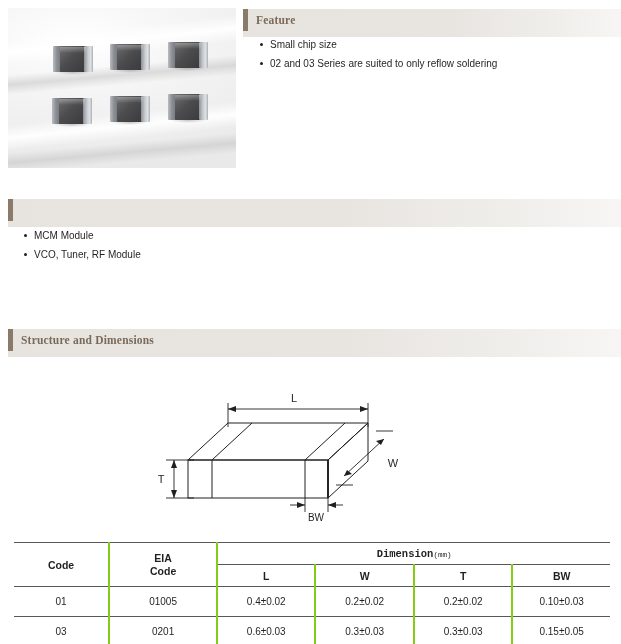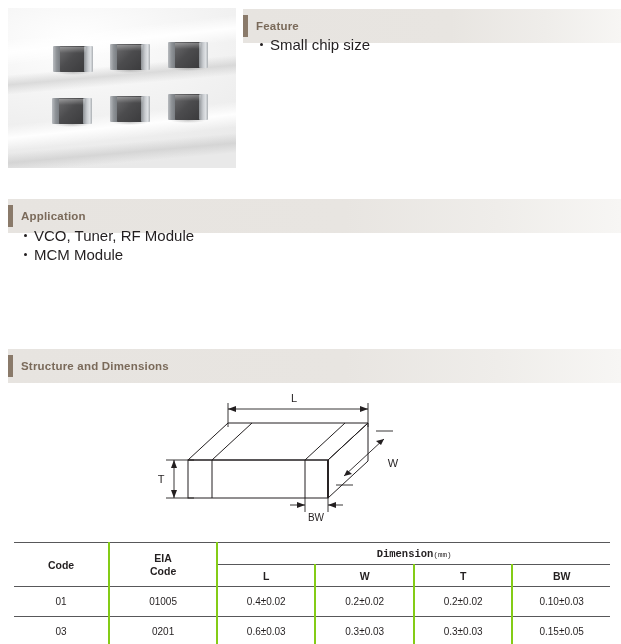--- a/index.html
+++ b/index.html
@@ -12,24 +12,25 @@
     height: 644px;
     position: relative;
     font-family: "Liberation Sans", sans-serif;
     color: #231f20;
     overflow: hidden;
   }
 
   
   .section-bar {
     position: absolute;
-    height: 34px;
+    height: 28px;
     background: linear-gradient(to right, #e7e4e0 0%, #e8e5e1 55%, #efedea 80%, #f7f6f4 100%);
     display: flex;
-    align-items: center;
+    align-items: flex-start;
+    font-family: Liberation Serif, serif;
   }
   .section-bar .accent {
     width: 5px;
     height: 22px;
     background: #8a7a6a;
     flex: 0 0 auto;
   }
   .section-bar .title {
     font-size: 11.5px;
     font-weight: bold;
@@ -43,21 +44,21 @@
   
   .bullets {
     position: absolute;
     margin: 0;
     padding: 0;
     list-style: none;
   }
   .bullets li {
     position: relative;
     padding-left: 12px;
-    font-size: 15px;
+    font-size: 10px;
     color: #231f20;
     line-height: 13.5px;
     margin-bottom: 5px;
     white-space: pre-line;
   }
   .bullets li::before {
     content: "";
     position: absolute;
     left: 2px;
     top: 5px;
@@ -240,33 +241,33 @@
   </div>
 </div>
 
 <div class="section-bar" style="left:243px; top:9px; width:378px;">
   <div class="accent"></div>
   <div class="title">Feature</div>
 </div>
 
 <ul class="bullets" style="left:258px; top:38px; width:350px;">
   <li>Small chip size</li>
+  <li>02 and 03 Series are suited to only reflow soldering</li>
 </ul>
 
 <div class="section-bar" style="left:8px; top:199px; width:613px;">
   <div class="accent"></div>
-  <div class="title">Application</div>
 </div>
 
 <ul class="bullets" style="left:22px; top:229px; width:350px;">
+  <li>MCM Module</li>
   <li>VCO, Tuner, RF Module</li>
-  <li>MCM Module</li>
 </ul>
 
-<div class="section-bar" style="left:8px; top:349px; width:613px;">
+<div class="section-bar" style="left:8px; top:329px; width:613px;">
   <div class="accent"></div>
   <div class="title">Structure and Dimensions</div>
 </div>
 
 <div class="drawing">
   <svg width="300" height="140" viewBox="0 0 300 140">
     <g fill="none" stroke="#231f20" stroke-width="1">
 
       <polygon points="38,75 78,38 218,38 178,75" stroke="#231f20"></polygon>
 

